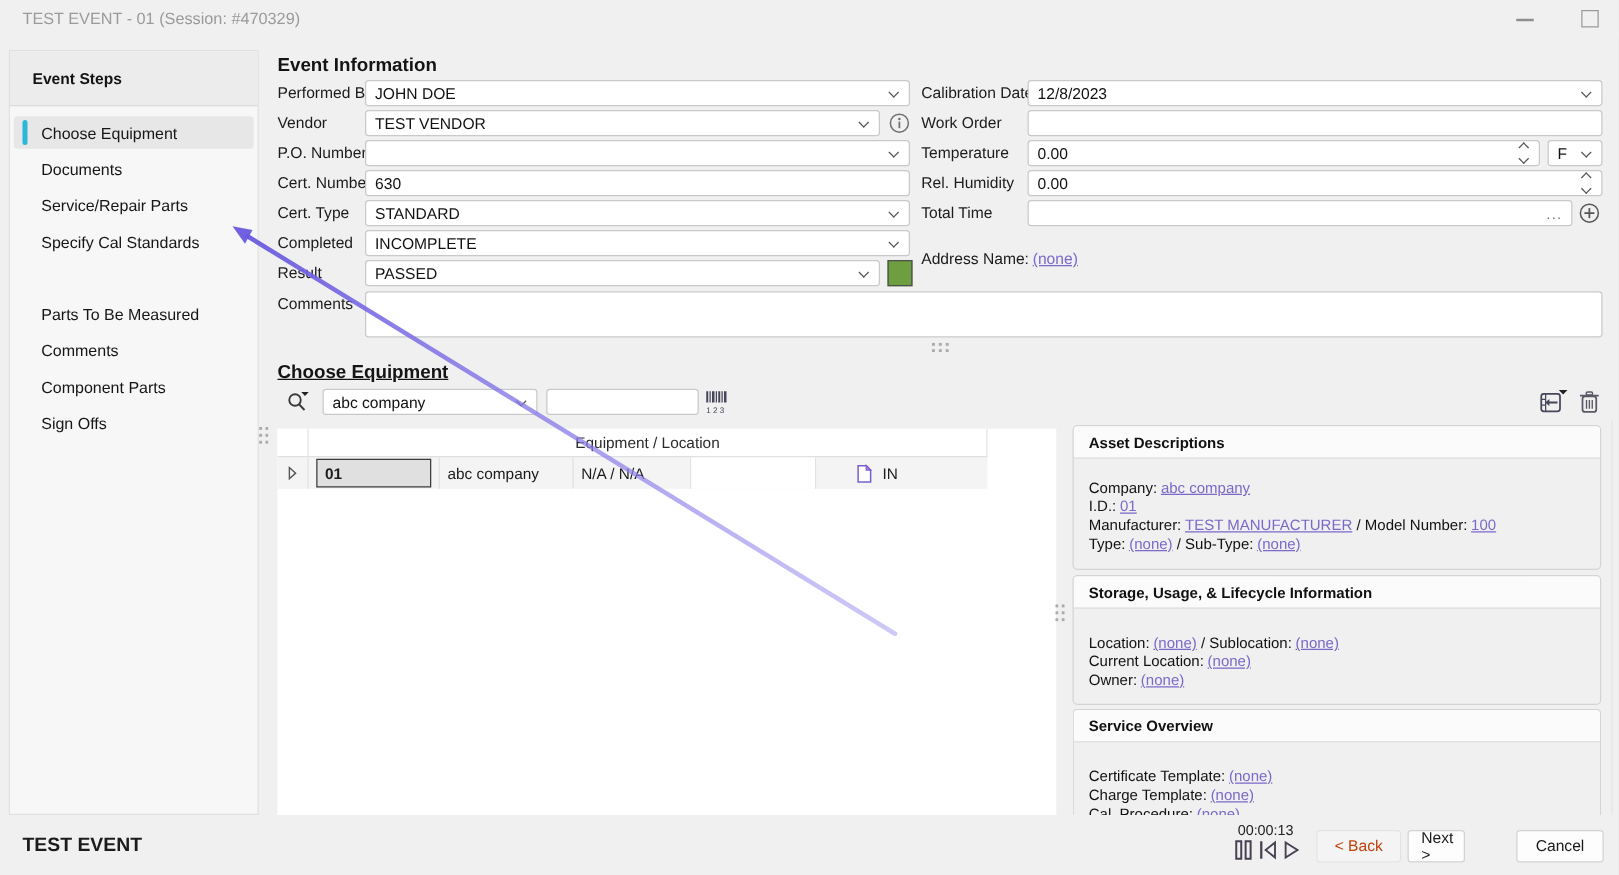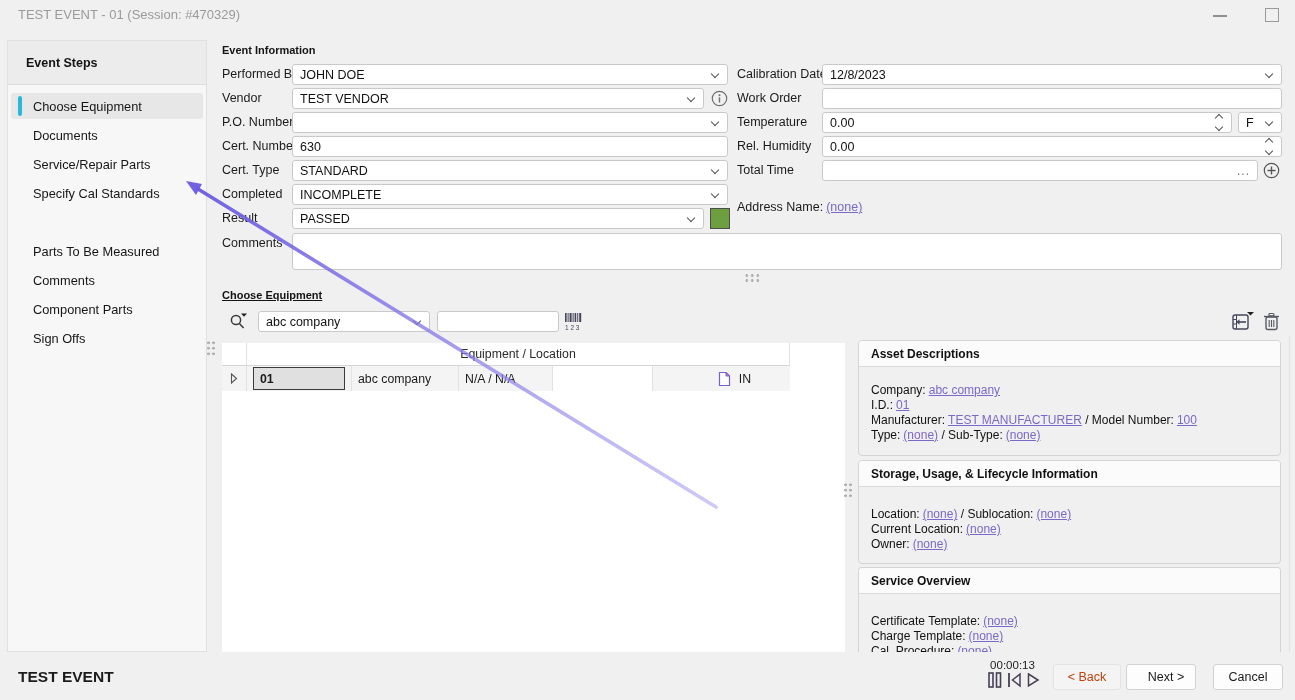--- a/index.html
+++ b/index.html
@@ -17,21 +17,21 @@
   .sidebar-header{position:absolute;left:0;top:0;width:100%;height:44px;background:#ececec;
                   border-bottom:1px solid #dcdcdc;box-sizing:border-box;display:flex;align-items:center;}
   .sidebar-header span{margin-left:18px;font-size:12.5px;font-weight:bold;color:#141414;}
   .side-item{position:absolute;left:3px;width:192px;height:26px;display:flex;align-items:center;
              font-size:12.8px;color:#161616;border-radius:3px;}
   .side-item span{margin-left:22px;}
   .side-item.sel{background:#e7e7e7;}
   .side-item.sel::before{content:"";position:absolute;left:7px;top:3px;width:4px;height:20px;
                          border-radius:2px;background:var(--accent);}
   
-  .sect-title{position:absolute;font-size:11px;font-weight:bold;color:#141414;}
+  .sect-title{position:absolute;font-size:15px;font-weight:bold;color:#141414;}
   .flabel{position:absolute;font-size:12.5px;color:#1b1b1b;height:21px;line-height:21px;}
   .field{position:absolute;height:21px;background:#fff;border:1px solid #c9c9c9;border-radius:3px;
          box-sizing:border-box;display:flex;align-items:center;padding:0 7px;font-size:12.5px;color:#111;}
   .chev{width:10px;height:10px;margin-left:auto;position:relative;flex:none;}
   .chev::before{content:"";position:absolute;left:2px;top:1px;width:5px;height:5px;
                 border-right:1.2px solid #555;border-bottom:1.2px solid #555;transform:rotate(45deg);}
   .spin{margin-left:auto;display:flex;flex-direction:column;align-items:center;gap:3px;flex:none;width:10px;}
   .cup,.cdn{width:5px;height:5px;}
   .cup{border-left:1.2px solid #555;border-top:1.2px solid #555;transform:rotate(45deg);}
   .cdn{border-right:1.2px solid #555;border-bottom:1.2px solid #555;transform:rotate(45deg);}
@@ -48,21 +48,21 @@
   
   .white-bed{position:absolute;left:222px;top:343px;width:623px;height:309px;background:#fff;}
   .ce-title{text-decoration:underline;}
   .grid{position:absolute;left:222px;top:343px;width:568px;font-size:12.3px;}
   .g-head{display:flex;height:22px;background:#fff;border-bottom:1px solid #d6d6d6;}
   .g-head .gc{display:flex;align-items:center;justify-content:center;color:#2a2a2a;}
   .g-row{display:flex;height:25px;background:#f4f4f4;}
   .gc{box-sizing:border-box;border-right:1px solid #e2e2e2;display:flex;align-items:center;padding:0 6px;}
   .gc.c0{width:25px;justify-content:center;padding:0;}
   .gc.c1{width:105px;}.gc.c2{width:107px;}.gc.c3{width:94px;}.gc.c4{width:100px;background:#fff;}
-  .gc.c5{width:137px;border-right:none;justify-content:center;}
+  .gc.c5{width:137px;border-right:none;}
   .id-cell{width:100%;height:23px;background:#e0e0e0;border:1px solid #3c3c3c;box-sizing:border-box;
            display:flex;align-items:center;padding:0 6px;font-weight:bold;}
   
   .panel{position:absolute;left:858px;width:423px;border:1px solid #d4d4d4;border-radius:4px;
          background:#f0f0f0;box-sizing:border-box;overflow:hidden;}
   .panel-h{height:25px;background:#fbfbfb;border-bottom:1px solid #dadada;display:flex;align-items:center;
            padding:0 12px;font-size:12px;font-weight:bold;color:#111;}
   .panel-b{padding:17px 12px 6px;font-size:12px;color:#111;}
   .panel-b p{margin:0 0 1.5px;line-height:13.4px;}
   
@@ -354,21 +354,21 @@
           <path d="M13 2 L5.5 8 L13 14 Z" fill="none" stroke="#474053" stroke-width="1.5"></path>
         </svg>
     </span>
     <span>
       <svg width="13" height="16" viewBox="0 0 13 16">
           <path d="M1.5 2 L11 8 L1.5 14 Z" fill="none" stroke="#474053" stroke-width="1.5"></path>
         </svg>
     </span>
   </div>
   <div class="btn disabled" style="left:1053px;top:664px;width:68px;">&lt; Back</div>
-  <div class="btn" style="left:1126px;top:664px;width:70px;padding-left:10px;">Next &gt;</div>
+  <div class="btn" style="left:1126px;top:664px;width:46px;padding-left:10px;">Next &gt;</div>
   <div class="btn" style="left:1213px;top:664px;width:70px;">Cancel</div>
 
   <svg class="arrow-layer">
     <defs>
       <linearGradient id="arrowGrad" gradientUnits="userSpaceOnUse" x1="198" y1="189" x2="716" y2="507">
         <stop offset="0" stop-color="#6a5ae0" stop-opacity="0.95"></stop>
         <stop offset="1" stop-color="#a89ef0" stop-opacity="0.55"></stop>
       </linearGradient>
     </defs>
     <line x1="198" y1="189" x2="716" y2="507" stroke="url(#arrowGrad)" stroke-width="3.6" stroke-linecap="round"></line>

